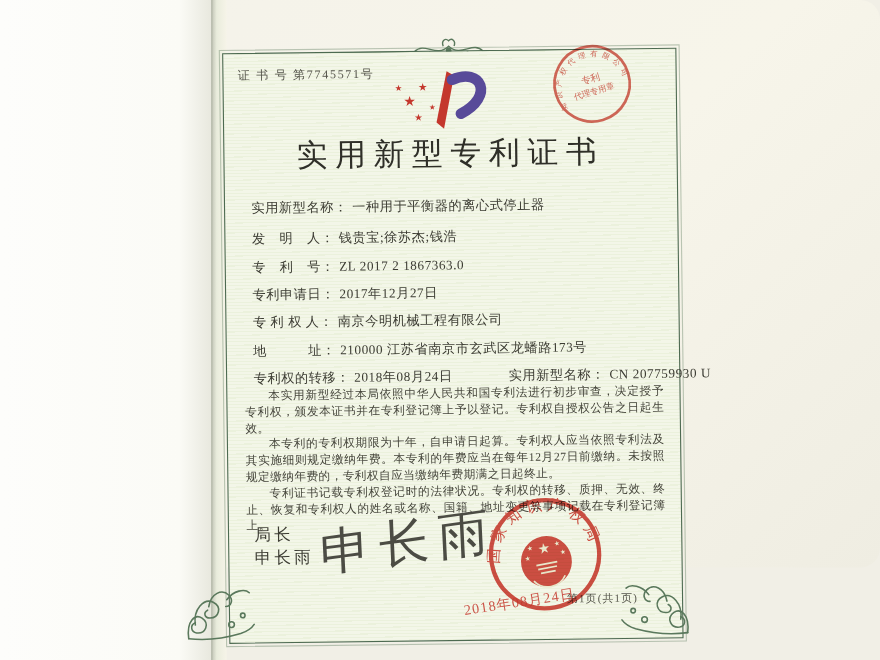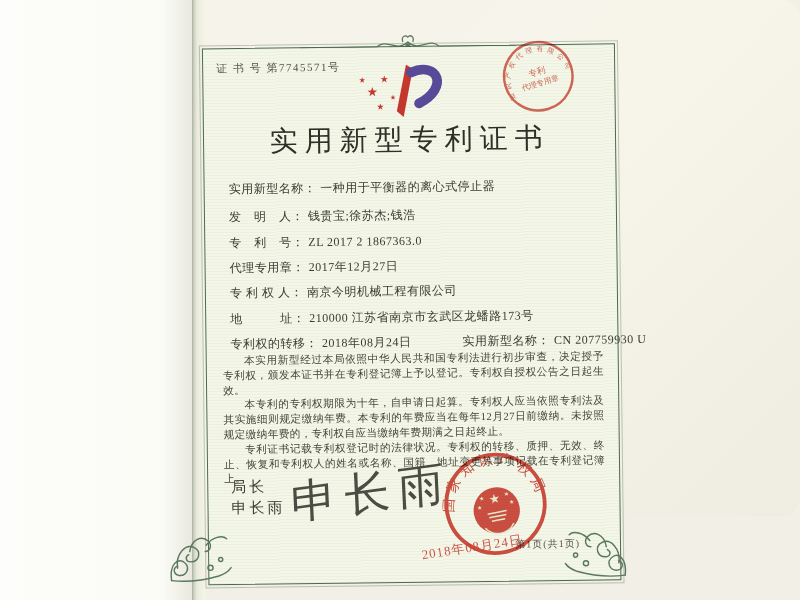--- a/index.html
+++ b/index.html
@@ -86,21 +86,21 @@
       <div class="row" style="top:132px">
         <span class="lab">实用新型名称：</span><span class="val">一种用于平衡器的离心式停止器</span>
       </div>
       <div class="row" style="top:160px">
         <span class="lab">发　明　人：</span><span class="val">钱贵宝;徐苏杰;钱浩</span>
       </div>
       <div class="row" style="top:186px">
         <span class="lab">专　利　号：</span><span class="val">ZL 2017 2 1867363.0</span>
       </div>
       <div class="row" style="top:211px">
-        <span class="lab">代理专用章：</span><span class="val">2017年12月27日</span>
+        <span class="lab">专利申请日：</span><span class="val">2017年12月27日</span>
       </div>
       <div class="row" style="top:236px">
         <span class="lab">专 利 权 人：</span><span class="val">南京今明机械工程有限公司</span>
       </div>
       <div class="row" style="top:262px">
         <span class="lab">地　　　址：</span><span class="val">210000 江苏省南京市玄武区龙蟠路173号</span>
       </div>
       <div class="row" style="top:287px">
         <span class="lab">专利权的转移：</span><span class="val">2018年08月24日</span>
         <span class="pair2">

